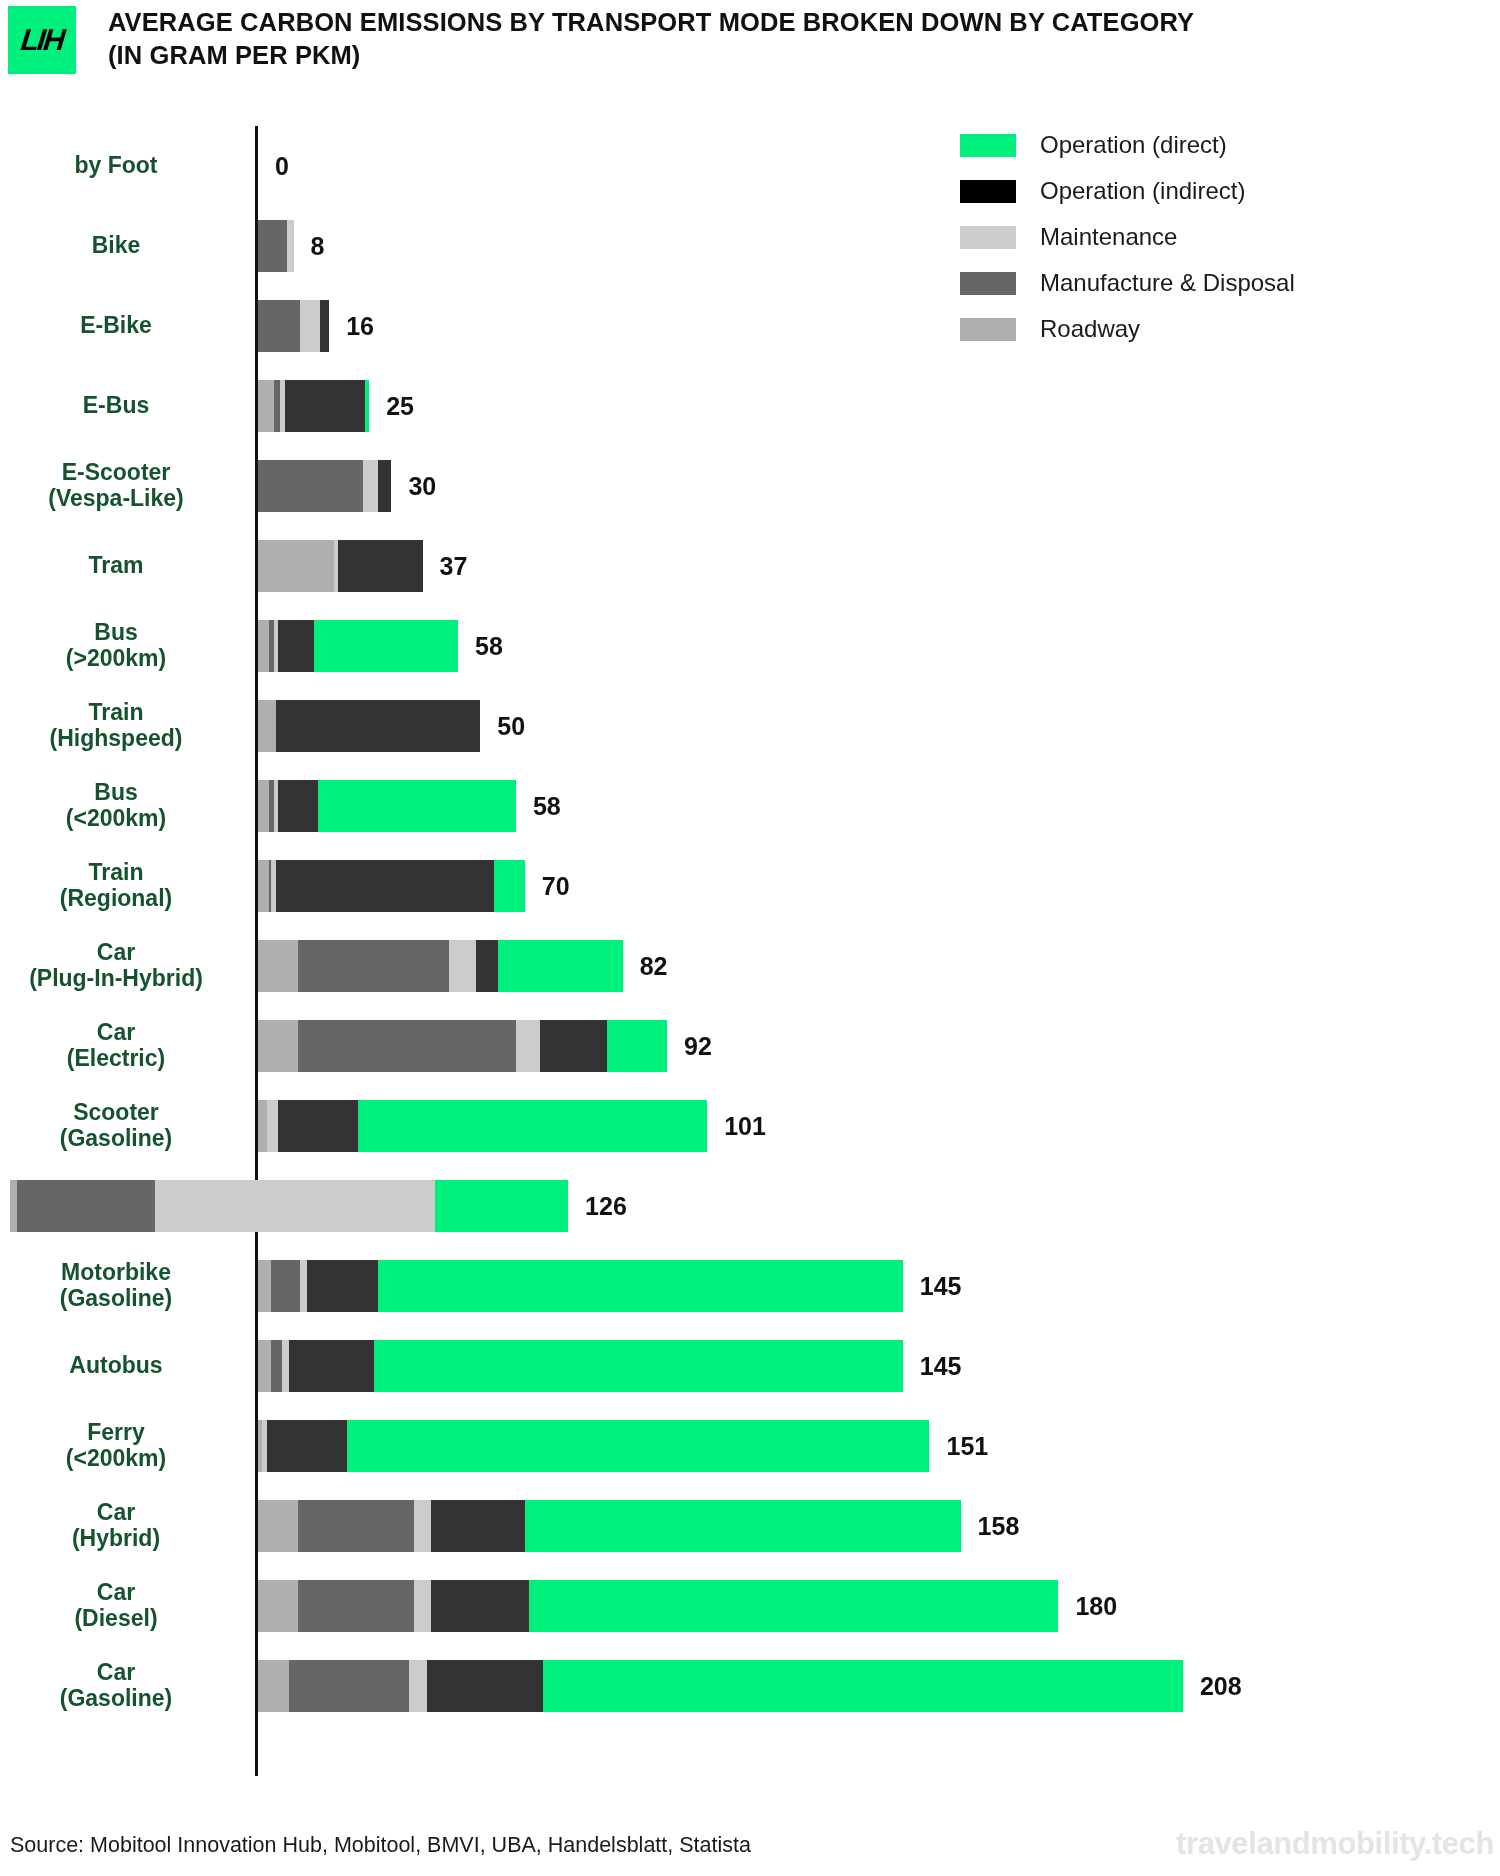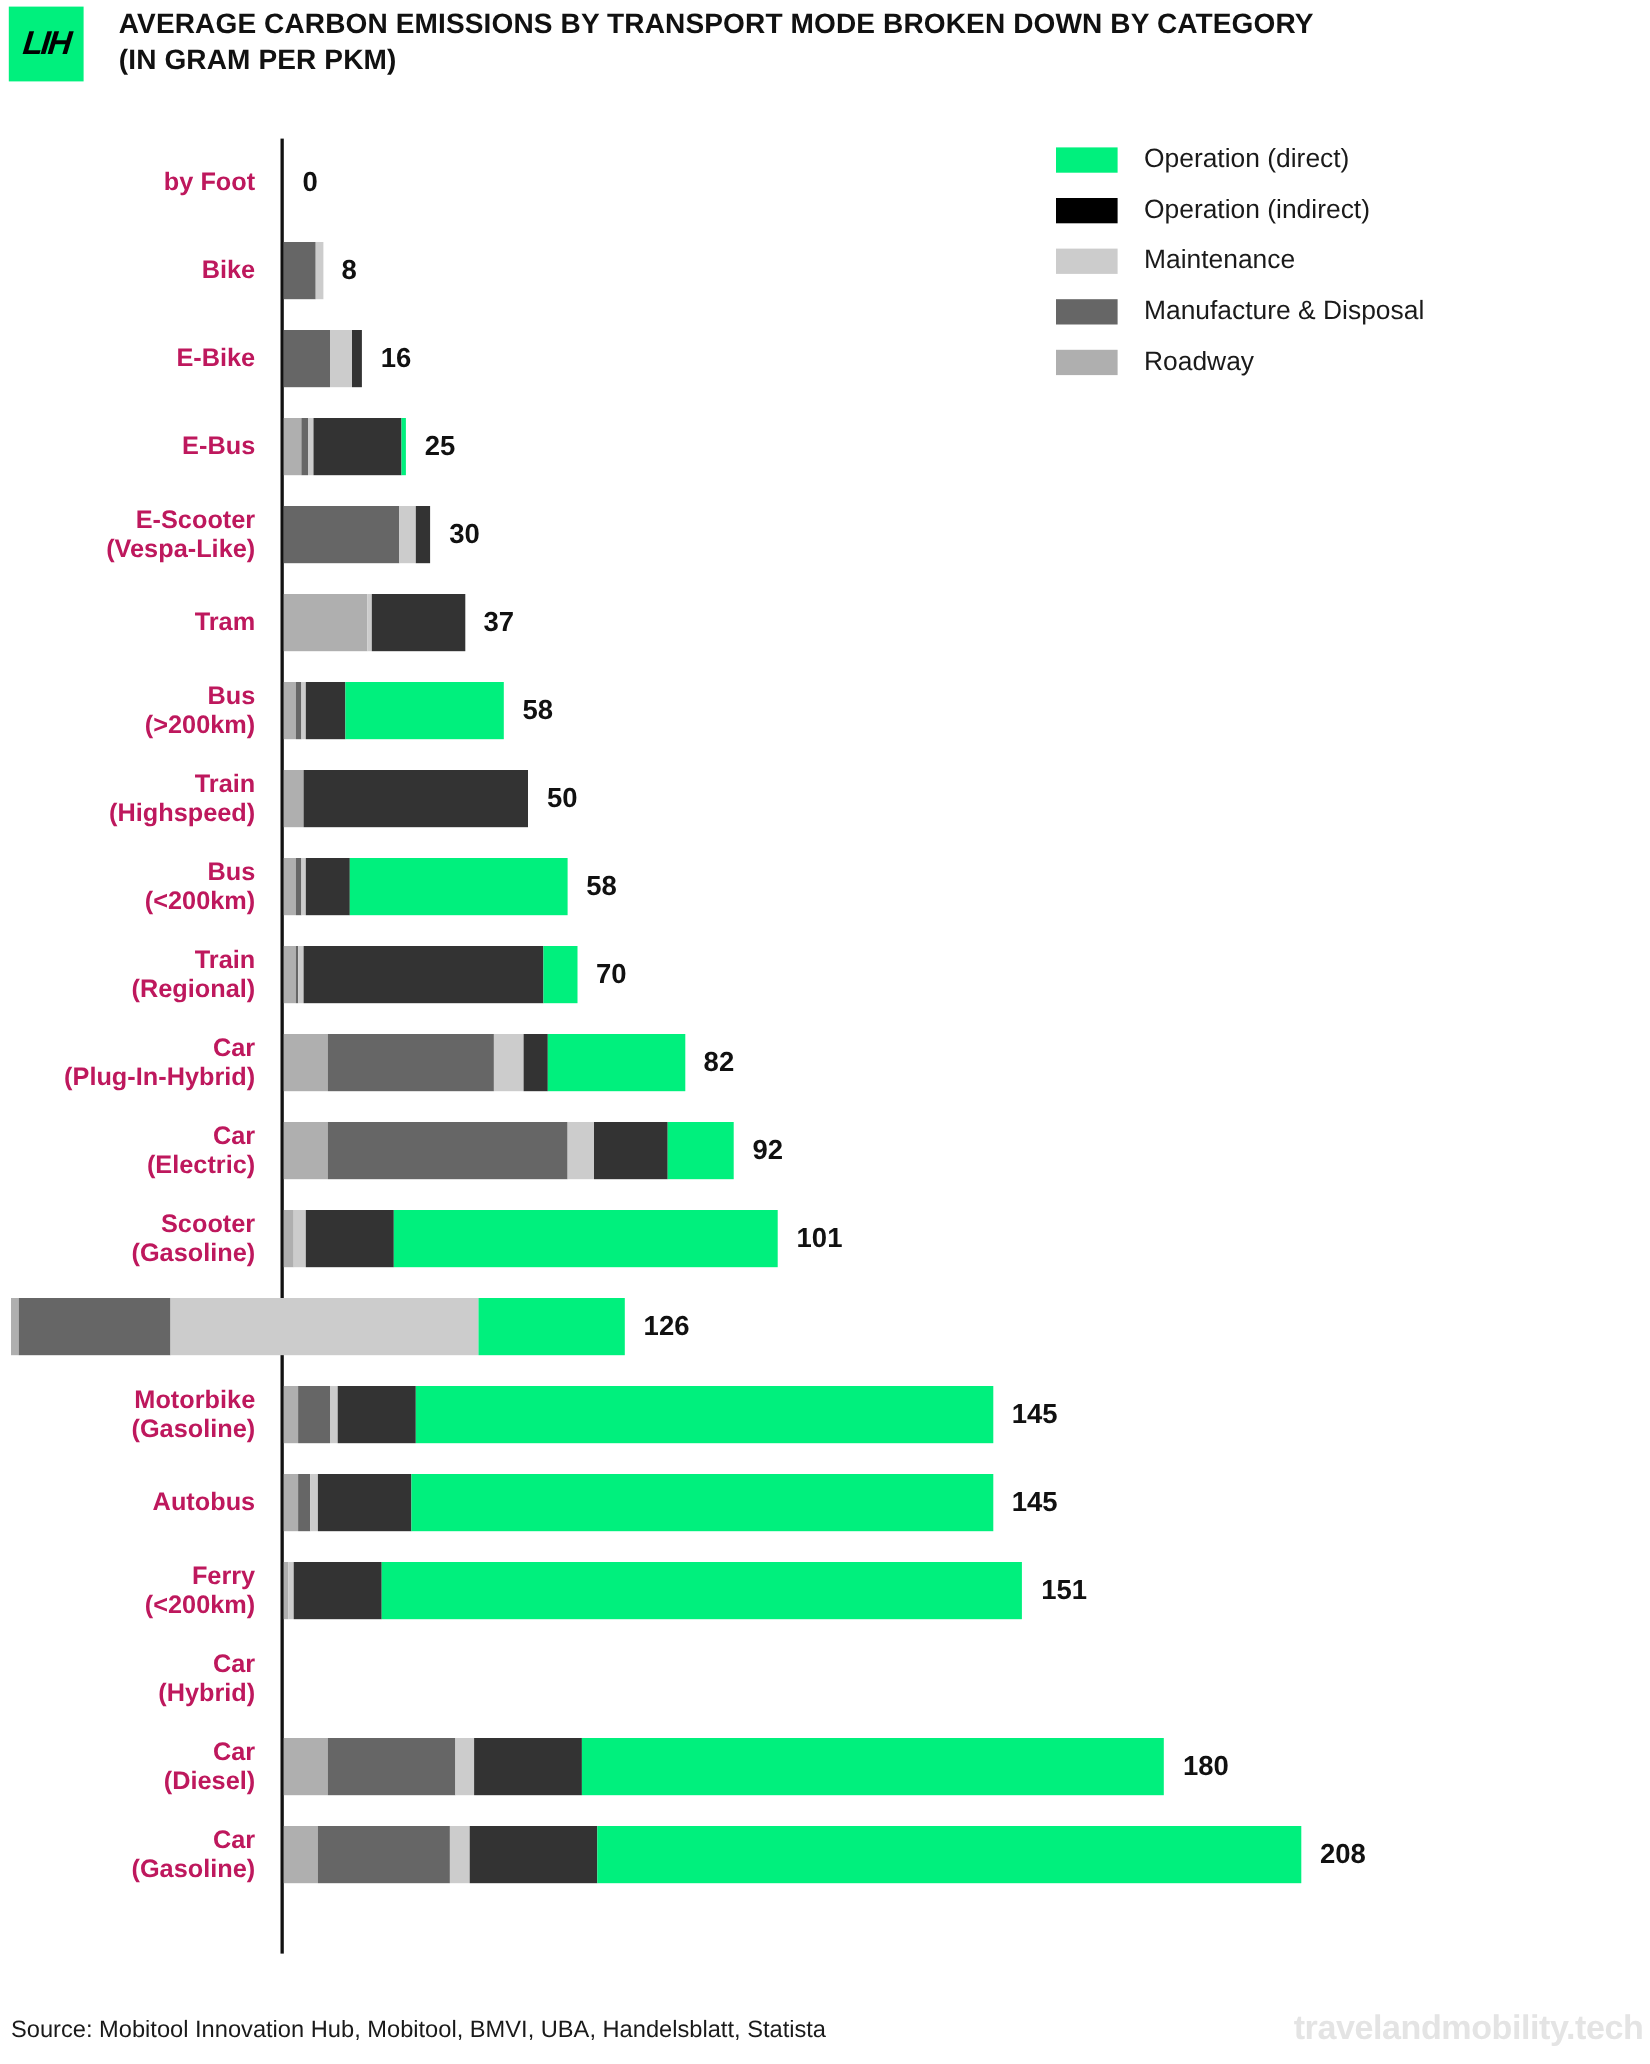--- a/index.html
+++ b/index.html
@@ -104,25 +104,25 @@
   }
   .row {
     position: relative;
     display: flex;
     align-items: center;
     height: 80px;
   }
   .row-label {
     width: 248px;
     flex: 0 0 248px;
-    text-align: right;
+    text-align: center;
     padding-right: 16px;
     font-size: 23px;
     font-weight: 700;
-    color: #be185d;
+    color: #14532d;
     line-height: 1.12;
     white-space: pre-line;
   }
   .bar-area {
     position: relative;
     flex: 1 1 auto;
     height: 80px;
     display: flex;
     align-items: center;
     padding-left: 10px;
@@ -412,20 +412,30 @@
               <div class="seg" style="width: 4.44712px; background: rgb(204, 204, 204);"></div>
               <div class="seg" style="width: 80.0481px; background: rgb(51, 51, 51);"></div>
               <div class="seg" style="width: 582.572px; background: rgb(0, 240, 125);"></div>
             </div>
             <div class="bar-value">151</div>
           </div>
         </div>
         <div class="row">
           <div class="row-label">Car
 (Hybrid)</div>
+          <div class="bar-area">
+            <div class="bar">
+              <div class="seg" style="width: 40.024px; background: rgb(175, 175, 175);"></div>
+              <div class="seg" style="width: 115.625px; background: rgb(102, 102, 102);"></div>
+              <div class="seg" style="width: 17.7885px; background: rgb(204, 204, 204);"></div>
+              <div class="seg" style="width: 93.3894px; background: rgb(51, 51, 51);"></div>
+              <div class="seg" style="width: 435.817px; background: rgb(0, 240, 125);"></div>
+            </div>
+            <div class="bar-value">158</div>
+          </div>
         </div>
         <div class="row">
           <div class="row-label">Car
 (Diesel)</div>
           <div class="bar-area">
             <div class="bar">
               <div class="seg" style="width: 40.024px; background: rgb(175, 175, 175);"></div>
               <div class="seg" style="width: 115.625px; background: rgb(102, 102, 102);"></div>
               <div class="seg" style="width: 17.7885px; background: rgb(204, 204, 204);"></div>
               <div class="seg" style="width: 97.8365px; background: rgb(51, 51, 51);"></div>

